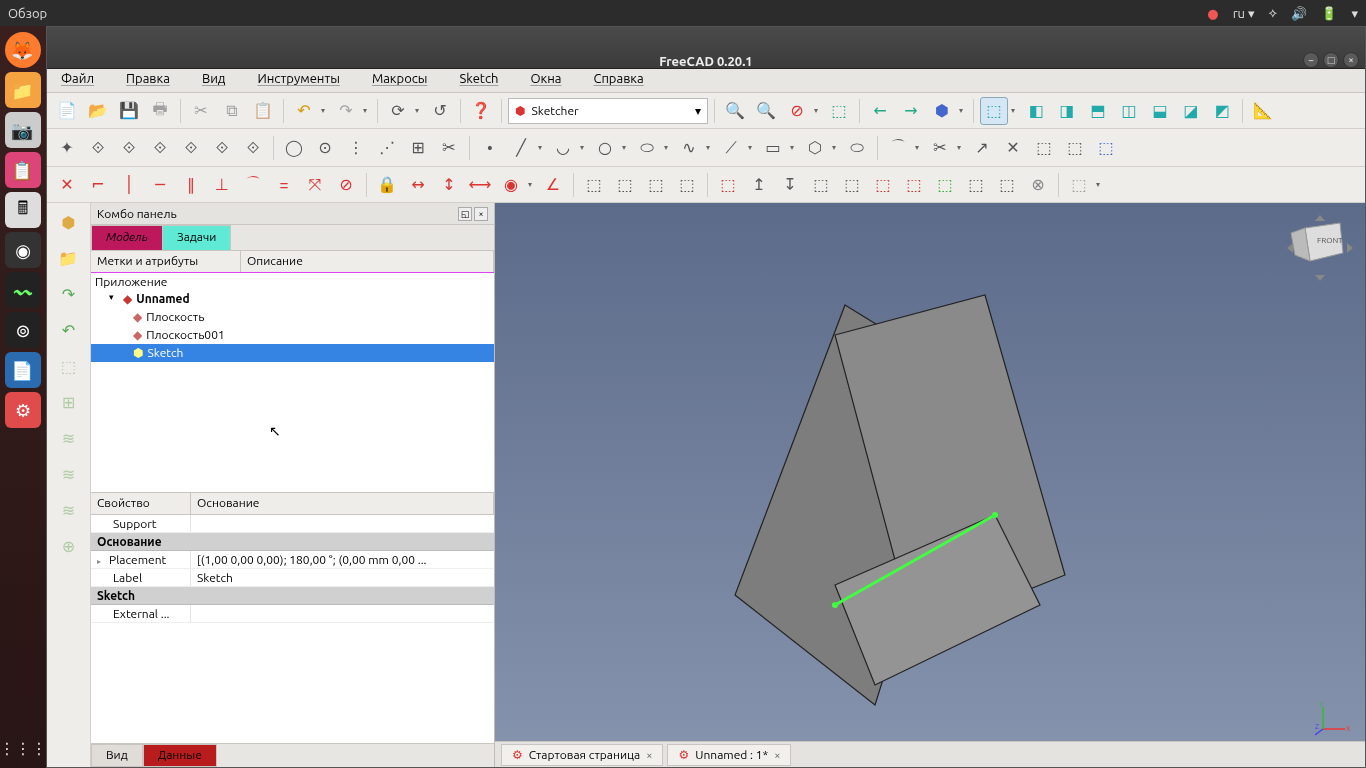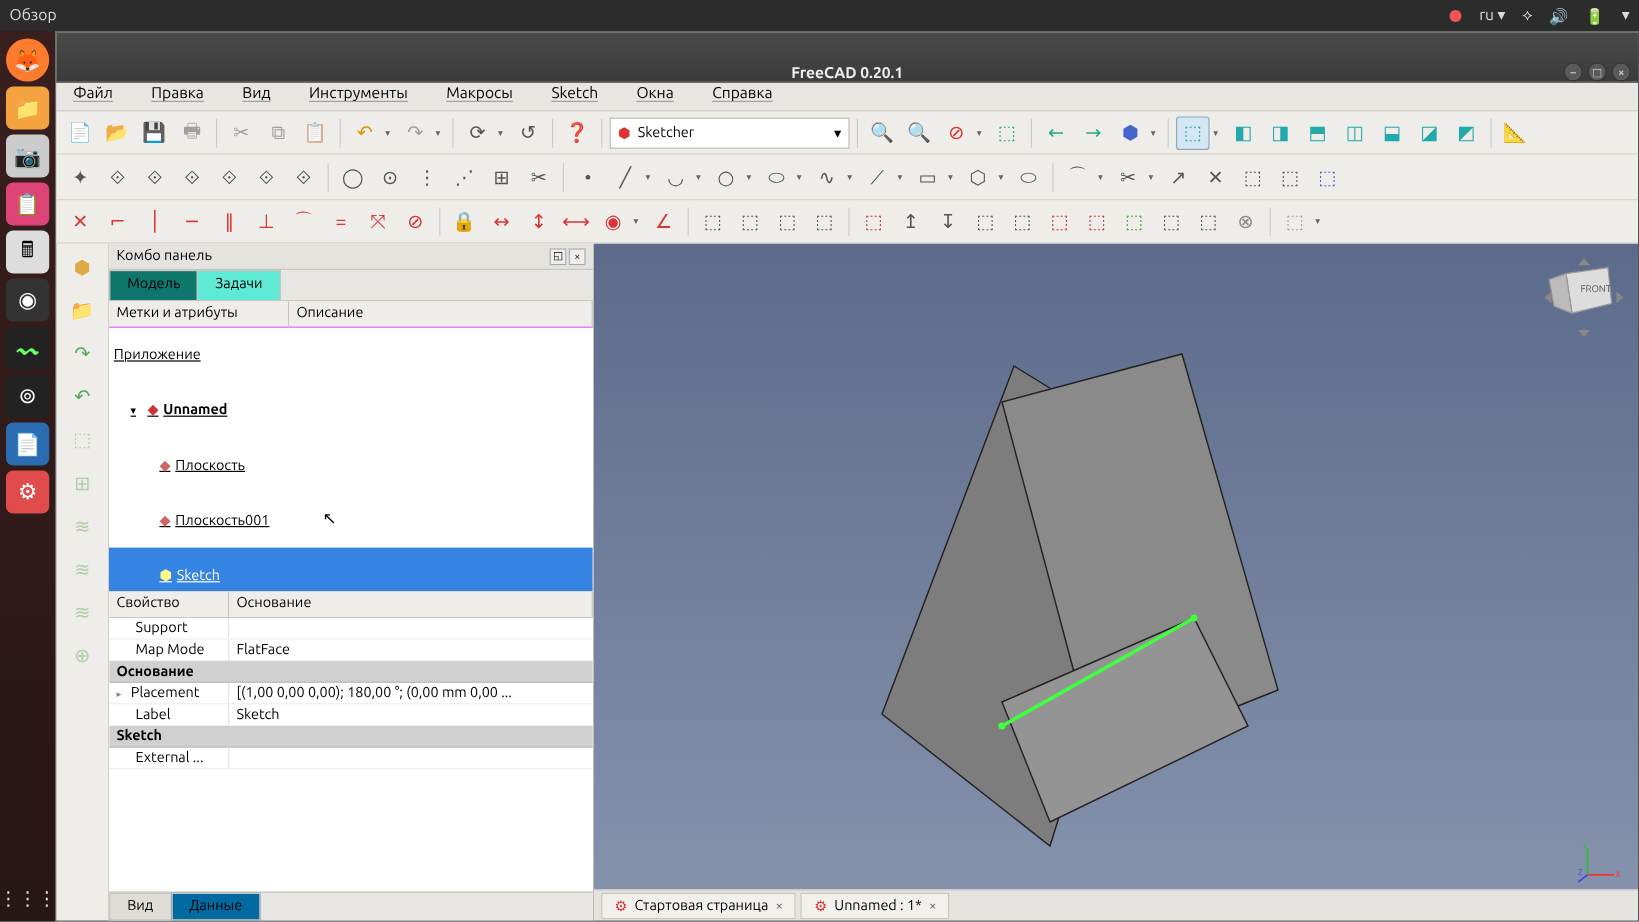--- a/index.html
+++ b/index.html
@@ -40,47 +40,47 @@
 .left-rail { width: 44px; background:#efedea; border-right:1px solid #d3cfca; display:flex;flex-direction:column;align-items:center; padding-top:4px;gap:6px;}
 .left-rail .rb { width:30px;height:30px;display:flex;align-items:center;justify-content:center;color:#7a6;}
 
 .combo { width: 404px; background:#f5f4f2; border-right:1px solid #bfbcb7; display:flex; flex-direction:column;}
 .combo-header { height:22px; background:#e5e3df; border-bottom:1px solid #c9c5c0; display:flex;align-items:center; padding:0 6px; font-size:12px; justify-content:space-between;}
 .combo-header .hbtns { display:flex; gap:2px;}
 .combo-header .hb { width:14px;height:14px;border:1px solid #aaa;font-size:9px;display:flex;align-items:center;justify-content:center;background:#eee;}
 
 .tabset { display:flex; height:26px; border-bottom:1px solid #c9c5c0; background:#e8e6e3;}
 .tabset .tab { padding:4px 14px; font-size:12px; border:1px solid #c9c5c0; border-bottom:none; background:#5eead4; margin-right:-1px;}
-.tabset .tab.active { background:#0f766e;}
+.tabset .tab.active { background:#be185d;font-style:italic;}
 
 .tree-header {display:flex; height:22px; border-bottom:1px solid #d946ef;}
 .tree-header .th { font-size:12px; padding:3px 6px; border-right:1px solid #c9c5c0; background:#efedea;}
 .tree-header .th:first-child{width:150px;}
 
 .tree { flex: 0 0 220px; background:#fff; font-size:12px; overflow:auto; border-bottom:1px solid #c9c5c0;}
-.tree .row { padding:16px 4px; display:flex; align-items:flex-end; gap:4px;text-decoration:underline;}
+.tree .row { padding:2px 4px; display:flex; align-items:flex-start; gap:4px;}
 .tree .row.sel { background:#3584e4; color:#fff;}
 .tree .indent1 { padding-left: 18px;}
 .tree .indent2 { padding-left: 42px;}
 .tree .exp { width:10px; font-size:9px;}
 
 .prop-header {display:flex; height:22px; border-bottom:1px solid #c9c5c0;}
 .prop-header .ph { font-size:12px; padding:3px 6px; border-right:1px solid #c9c5c0; background:#efedea;}
 .prop-header .ph:first-child{width:100px;}
 
 .props { flex:1; background:#fff; font-size:12px; overflow:auto;}
 .props .grp { background:#d0d0d0; font-weight:bold; padding:2px 6px; border-bottom:1px solid #bbb;}
 .props .prow { display:flex; border-bottom:1px solid #eee;}
 .props .pk { width:100px; padding:2px 6px 2px 22px; border-right:1px solid #e5e5e5;}
 .props .pv { flex:1; padding:2px 6px;}
 .props .prow .expk{width:12px;font-size:8px;color:#888;display:inline-block;}
 
 .bottom-tabs { height:24px; display:flex; border-top:1px solid #c9c5c0; background:#e8e6e3;}
 .bottom-tabs .btab { padding:3px 14px; font-size:12px; border:1px solid #c9c5c0; background:#e0ddd8;}
-.bottom-tabs .btab.active { background:#0369a1;}
+.bottom-tabs .btab.active { background:#b91c1c;}
 
 .viewport { flex:1; position:relative; background: linear-gradient(#5c6b8a 0%, #8794ae 100%);}
 .nav-cube { position:absolute; top:10px; right:10px; width:70px;height:70px; }
 .axis-triad { position:absolute; bottom:30px; right:14px; width:36px;height:36px;}
 
 .doc-tabs { position:absolute; bottom:0; left:0; right:0; height:26px; background:#e5e3df; border-top:1px solid #c9c5c0; display:flex; align-items:center; padding-left:6px; gap:4px;}
 .doc-tabs .dtab { padding:3px 10px; font-size:12px; border:1px solid #c9c5c0; background:#f2f0ec; display:flex;align-items:center;gap:6px;}
 .doc-tabs .dtab .x { font-size:11px; color:#666;}
 
 .cursor { position:absolute; left:178px; top:150px; font-size:14px; color:#000; pointer-events:none;}
@@ -329,24 +329,20 @@
         <div class="cursor">↖</div>
       </div>
       <div class="prop-header">
         <div class="ph">Свойство</div>
         <div class="ph" style="flex:1;">Основание</div>
       </div>
       <div class="props">
         <div class="prow">
             <div class="pk">Support</div>
             <div class="pv"></div>
-          </div>
-        <div class="prow">
-            <div class="pk">Map Mode</div>
-            <div class="pv">FlatFace</div>
           </div>
         <div class="grp">Основание</div>
         <div class="prow">
             <div class="pk" style="padding-left:6px;"><span class="expk">▸</span><span>Placement</span></div>
             <div class="pv">[(1,00 0,00 0,00); 180,00 °; (0,00 mm  0,00 ...</div>
           </div>
         <div class="prow">
             <div class="pk">Label</div>
             <div class="pv">Sketch</div>
           </div>

